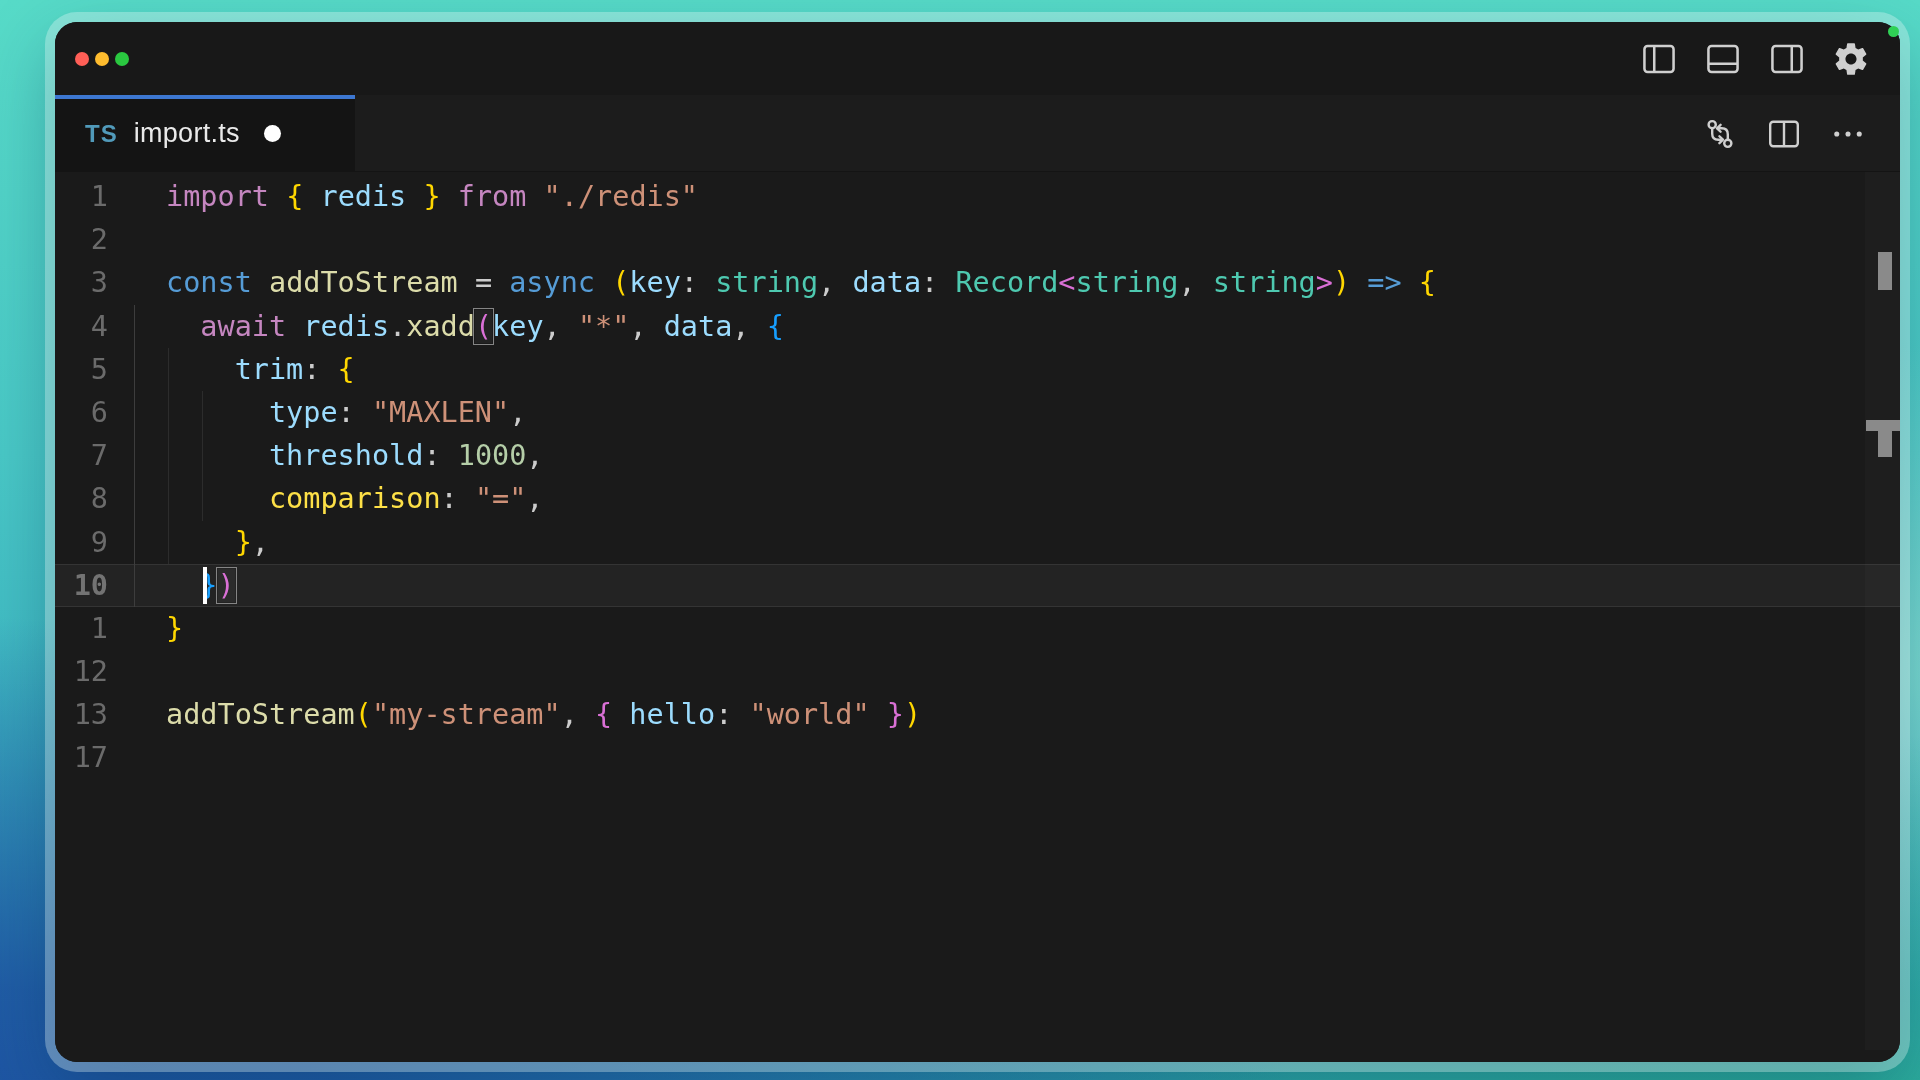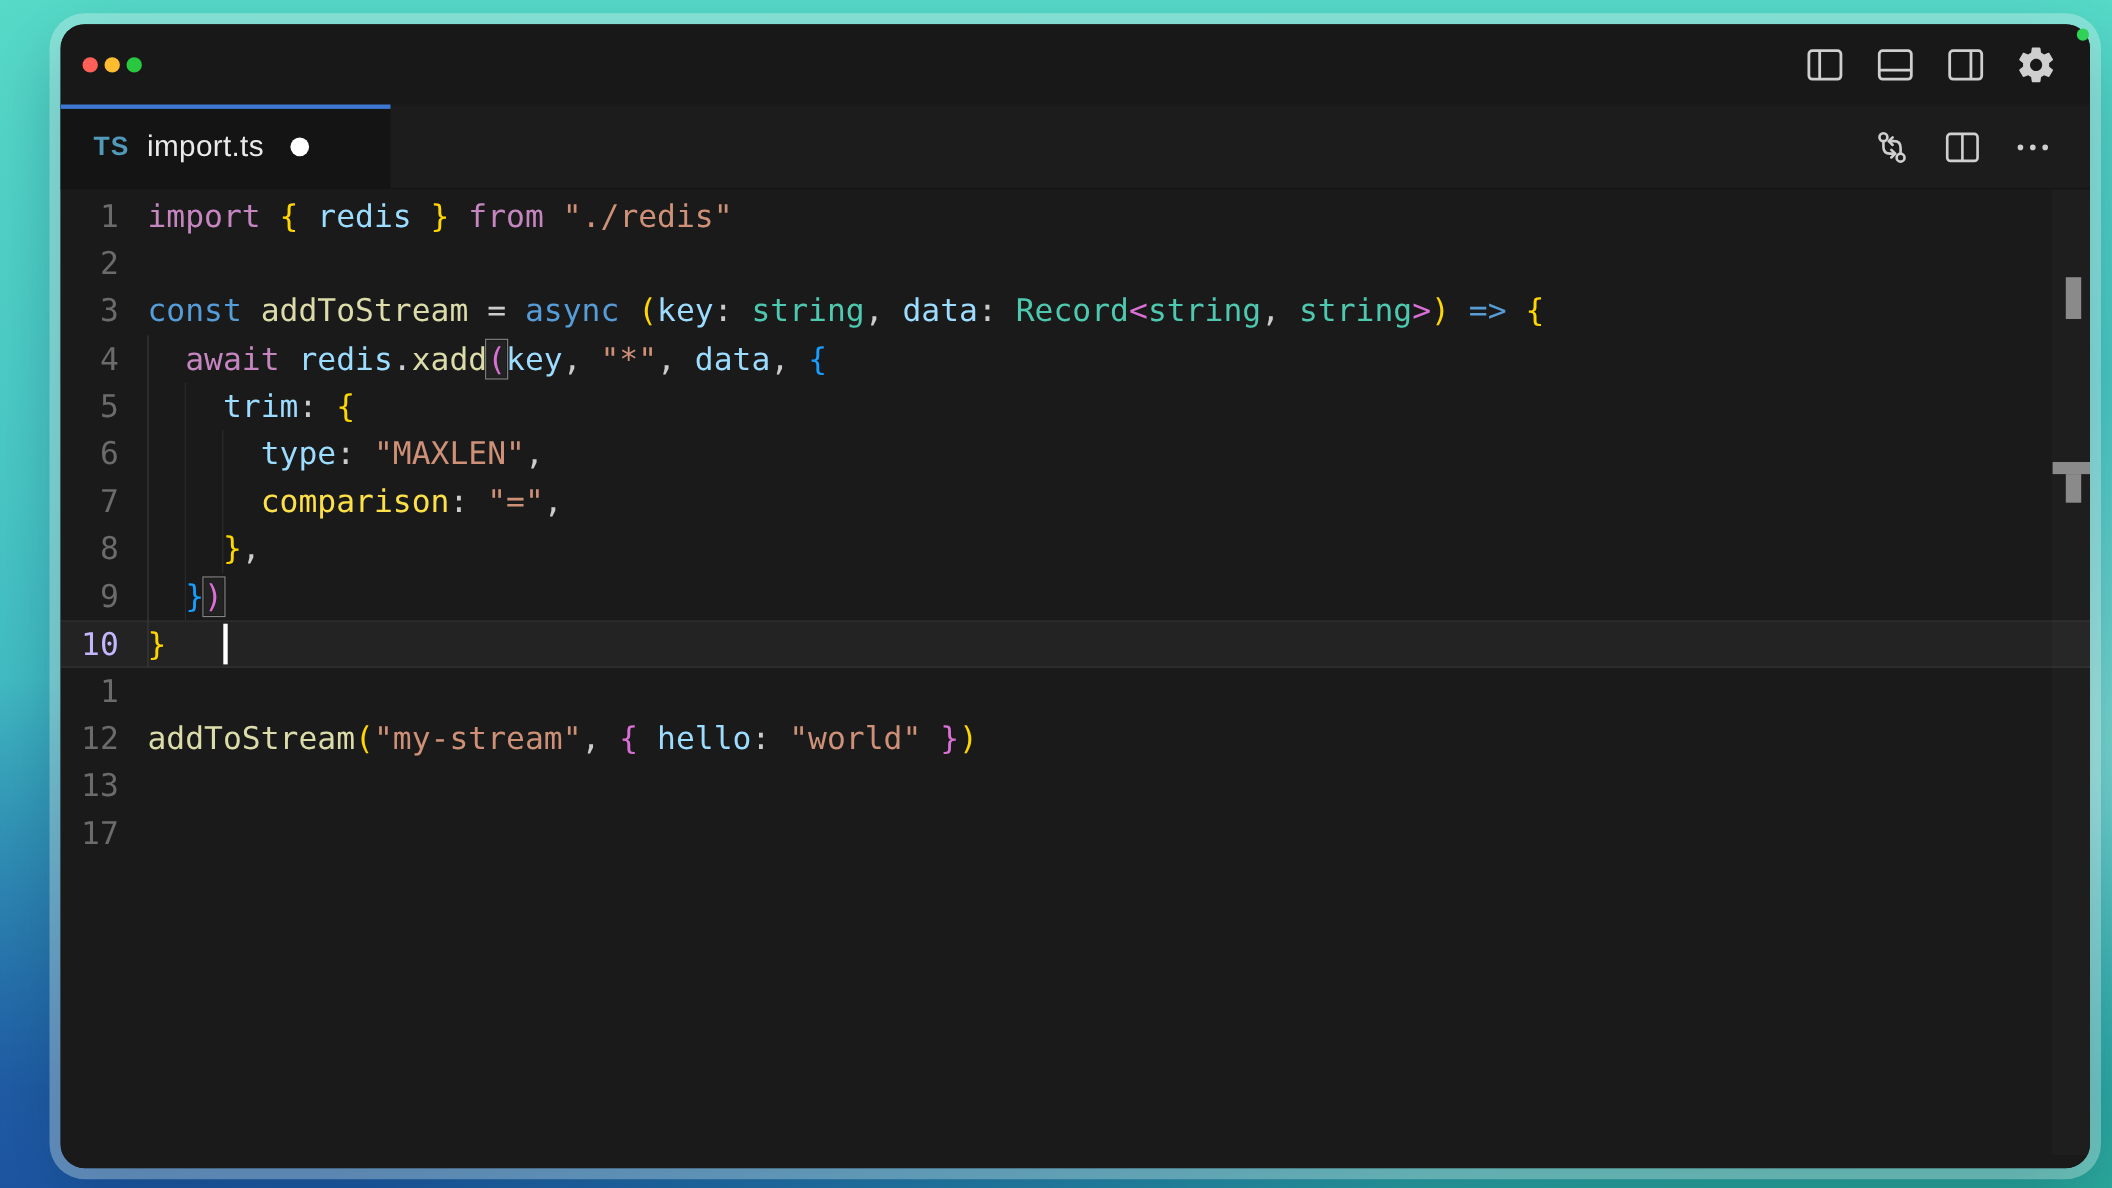--- a/index.html
+++ b/index.html
@@ -51,22 +51,22 @@
   .editor{ position:absolute; left:0; top:150px; right:0; bottom:0; background:#1A1A1A;
            font-family:"DejaVu Sans Mono", monospace; font-size:28.5px; }
   .currentline{
     position:absolute; left:0; right:0; top:392px; height:43px;
     background:rgba(255,255,255,0.045);
     border-top:1px solid rgba(255,255,255,0.08);
     border-bottom:1px solid rgba(255,255,255,0.08);
   }
   .gutter{ position:absolute; left:0; top:3px; width:53px; text-align:right; color:#6B6B6B; }
   .gutter .ln{ height:43.2px; line-height:43.2px; }
-  .gutter .ln.active{ color:#c4b5fd; font-weight:normal; }
-  .code{ position:absolute; left:79px; top:3px; right:40px; }
+  .gutter .ln.active{ color:#737373; font-weight:bold; }
+  .code{ position:absolute; left:79px; top:3px; right:40px;padding-left:32px; }
   .code .code-line{ height:43.2px; line-height:43.2px; white-space:pre; }
   .bracket-match{ outline:1.5px solid #858585; outline-offset:1px; background:rgba(255,255,255,0.04); }
 
   .guide{ position:absolute; width:1px; background:#2C2C2C; }
   .guide.g0{ left:79px;    top:133px; height:302px; background:#3D3D3D; }
   .guide.g2{ left:113px;   top:176px; height:216px; }
   .guide.g4{ left:147px;   top:219px; height:130px; }
 
   .cursor{ position:absolute; left:148px; top:395px; width:3.5px; height:37px; background:#FFFFFF; }
 
@@ -172,20 +172,21 @@
           <div class="ln">13</div>
           <div class="ln">17</div>
         </div>
       <div class="code" id="code-lines">
           <div class="code-line"><span style="color: rgb(197, 134, 192);">import</span><span style="color: rgb(204, 204, 204);"> </span><span style="color: rgb(255, 215, 0);">{</span><span style="color: rgb(204, 204, 204);"> </span><span style="color: rgb(156, 220, 254);">redis</span><span style="color: rgb(204, 204, 204);"> </span><span style="color: rgb(255, 215, 0);">}</span><span style="color: rgb(204, 204, 204);"> </span><span style="color: rgb(197, 134, 192);">from</span><span style="color: rgb(204, 204, 204);"> </span><span style="color: rgb(206, 145, 120);">"./redis"</span></div>
           <div class="code-line"></div>
           <div class="code-line"><span style="color: rgb(86, 156, 214);">const</span><span style="color: rgb(204, 204, 204);"> </span><span style="color: rgb(220, 220, 170);">addToStream</span><span style="color: rgb(204, 204, 204);"> = </span><span style="color: rgb(86, 156, 214);">async</span><span style="color: rgb(204, 204, 204);"> </span><span style="color: rgb(255, 215, 0);">(</span><span style="color: rgb(156, 220, 254);">key</span><span style="color: rgb(204, 204, 204);">: </span><span style="color: rgb(78, 201, 176);">string</span><span style="color: rgb(204, 204, 204);">, </span><span style="color: rgb(156, 220, 254);">data</span><span style="color: rgb(204, 204, 204);">: </span><span style="color: rgb(78, 201, 176);">Record</span><span style="color: rgb(218, 112, 214);">&lt;</span><span style="color: rgb(78, 201, 176);">string</span><span style="color: rgb(204, 204, 204);">, </span><span style="color: rgb(78, 201, 176);">string</span><span style="color: rgb(218, 112, 214);">&gt;</span><span style="color: rgb(255, 215, 0);">)</span><span style="color: rgb(204, 204, 204);"> </span><span style="color: rgb(86, 156, 214);">=&gt;</span><span style="color: rgb(204, 204, 204);"> </span><span style="color: rgb(255, 215, 0);">{</span></div>
           <div class="code-line"><span style="color: rgb(204, 204, 204);">  </span><span style="color: rgb(197, 134, 192);">await</span><span style="color: rgb(204, 204, 204);"> </span><span style="color: rgb(156, 220, 254);">redis</span><span style="color: rgb(204, 204, 204);">.</span><span style="color: rgb(220, 220, 170);">xadd</span><span class="bracket-match" style="color: rgb(218, 112, 214);">(</span><span style="color: rgb(156, 220, 254);">key</span><span style="color: rgb(204, 204, 204);">, </span><span style="color: rgb(206, 145, 120);">"*"</span><span style="color: rgb(204, 204, 204);">, </span><span style="color: rgb(156, 220, 254);">data</span><span style="color: rgb(204, 204, 204);">, </span><span style="color: rgb(23, 159, 255);">{</span></div>
           <div class="code-line"><span style="color: rgb(204, 204, 204);">    </span><span style="color: rgb(156, 220, 254);">trim</span><span style="color: rgb(204, 204, 204);">: </span><span style="color: rgb(255, 215, 0);">{</span></div>
           <div class="code-line"><span style="color: rgb(204, 204, 204);">      </span><span style="color: rgb(156, 220, 254);">type</span><span style="color: rgb(204, 204, 204);">: </span><span style="color: rgb(206, 145, 120);">"MAXLEN"</span><span style="color: rgb(204, 204, 204);">,</span></div>
+          <div class="code-line"><span style="color: rgb(204, 204, 204);">      </span><span style="color: rgb(156, 220, 254);">threshold</span><span style="color: rgb(204, 204, 204);">: </span><span style="color: rgb(181, 206, 168);">1000</span><span style="color: rgb(204, 204, 204);">,</span></div>
           <div class="code-line"><span style="color: rgb(204, 204, 204);">      </span><span style="color: #fde047;">comparison</span><span style="color: rgb(204, 204, 204);">: </span><span style="color: rgb(206, 145, 120);">"="</span><span style="color: rgb(204, 204, 204);">,</span></div>
           <div class="code-line"><span style="color: rgb(204, 204, 204);">    </span><span style="color: rgb(255, 215, 0);">}</span><span style="color: rgb(204, 204, 204);">,</span></div>
           <div class="code-line"><span style="color: rgb(204, 204, 204);">  </span><span style="color: rgb(23, 159, 255);">}</span><span class="bracket-match" style="color: rgb(218, 112, 214);">)</span></div>
           <div class="code-line"><span style="color: rgb(255, 215, 0);">}</span></div>
           <div class="code-line"></div>
           <div class="code-line"><span style="color: rgb(220, 220, 170);">addToStream</span><span style="color: rgb(255, 215, 0);">(</span><span style="color: rgb(206, 145, 120);">"my-stream"</span><span style="color: rgb(204, 204, 204);">, </span><span style="color: rgb(218, 112, 214);">{</span><span style="color: rgb(204, 204, 204);"> </span><span style="color: rgb(156, 220, 254);">hello</span><span style="color: rgb(204, 204, 204);">: </span><span style="color: rgb(206, 145, 120);">"world"</span><span style="color: rgb(204, 204, 204);"> </span><span style="color: rgb(218, 112, 214);">}</span><span style="color: rgb(255, 215, 0);">)</span></div>
           <div class="code-line"></div>
         </div>
       <div class="cursor"></div>
 

